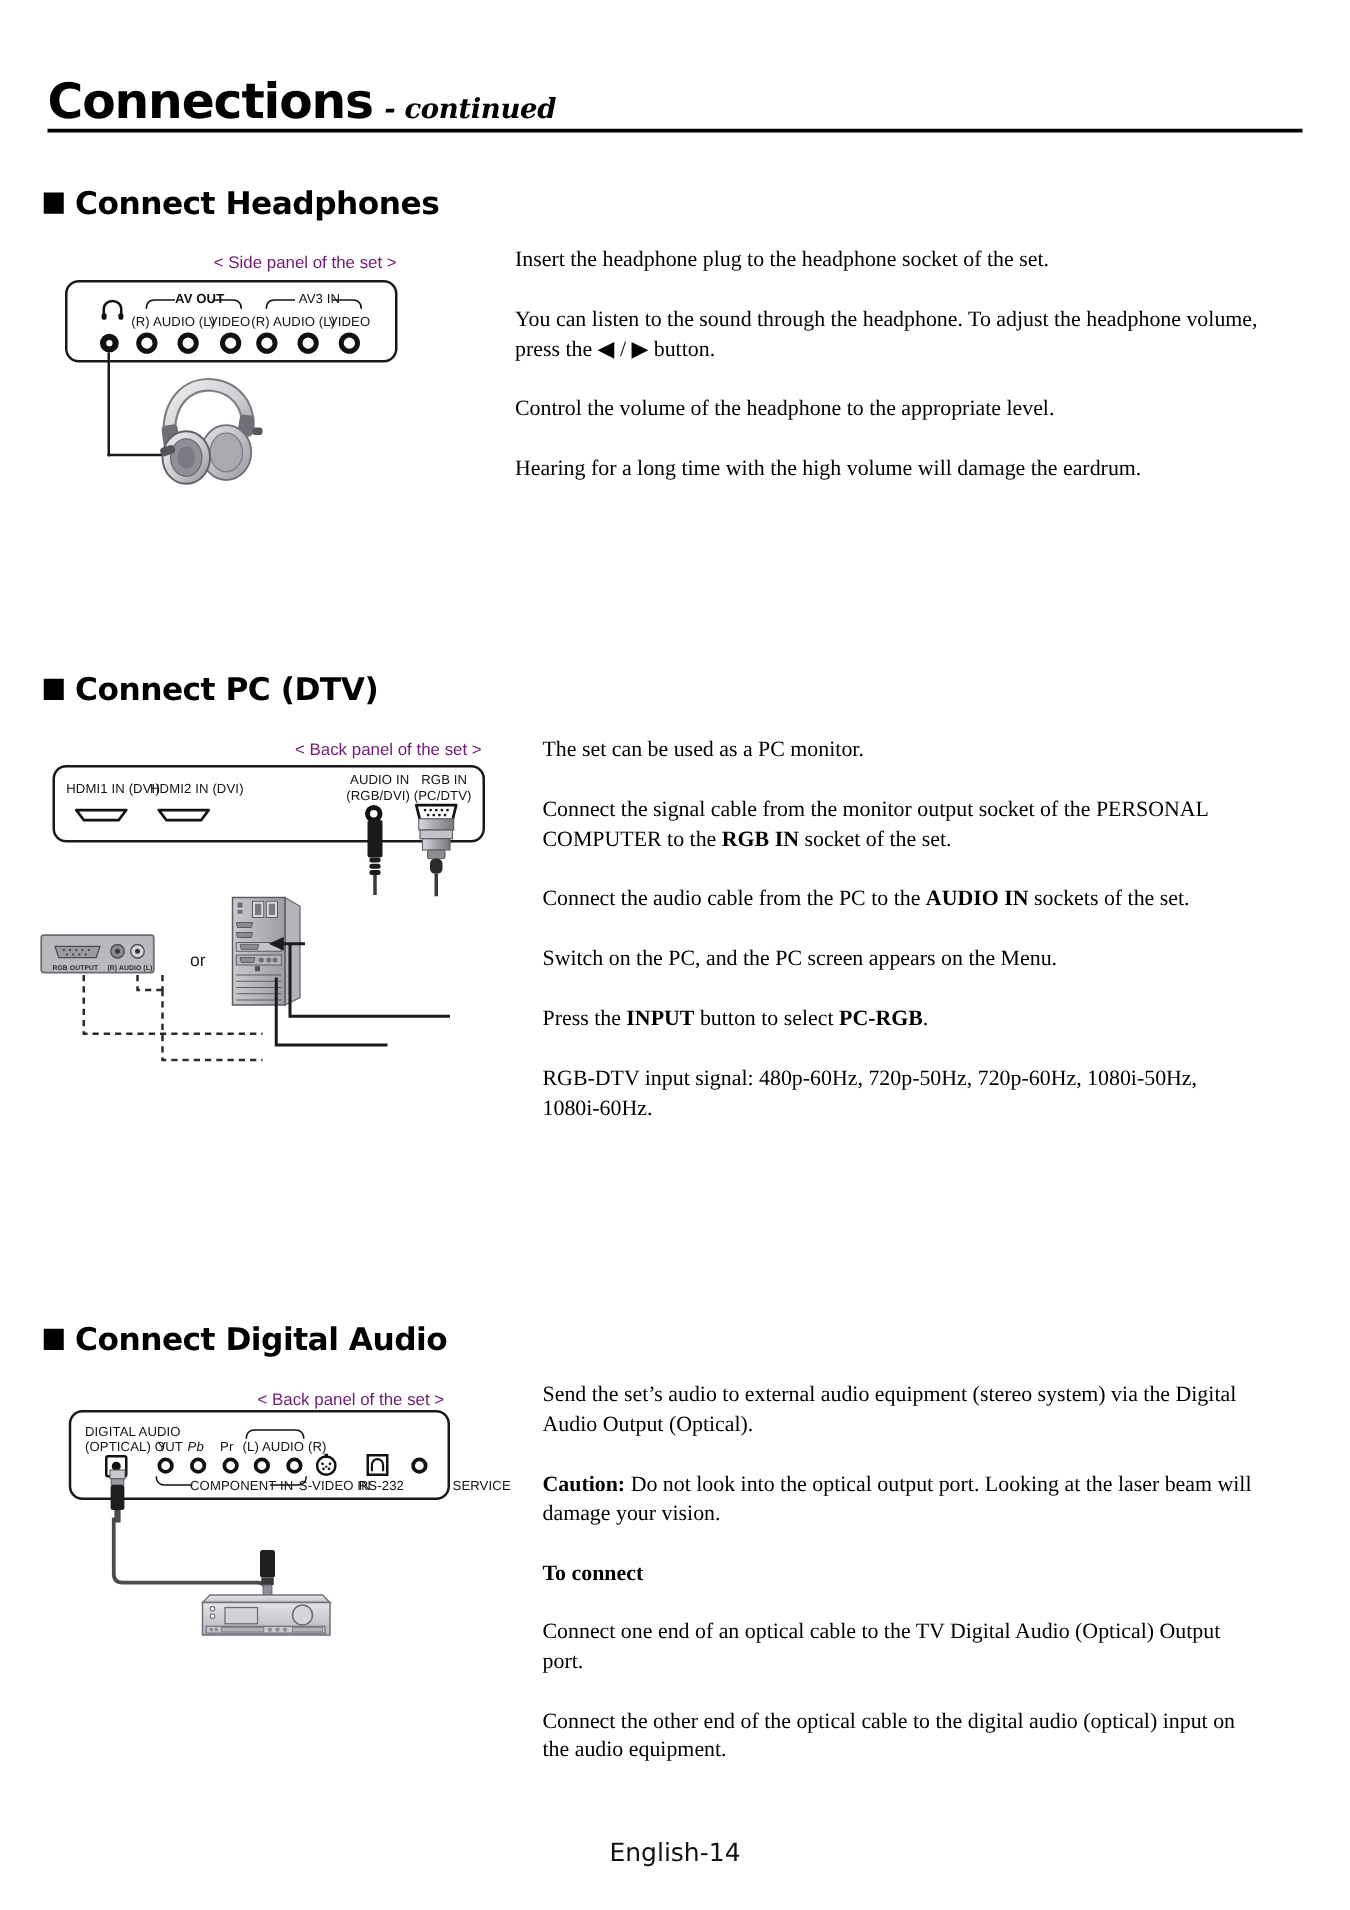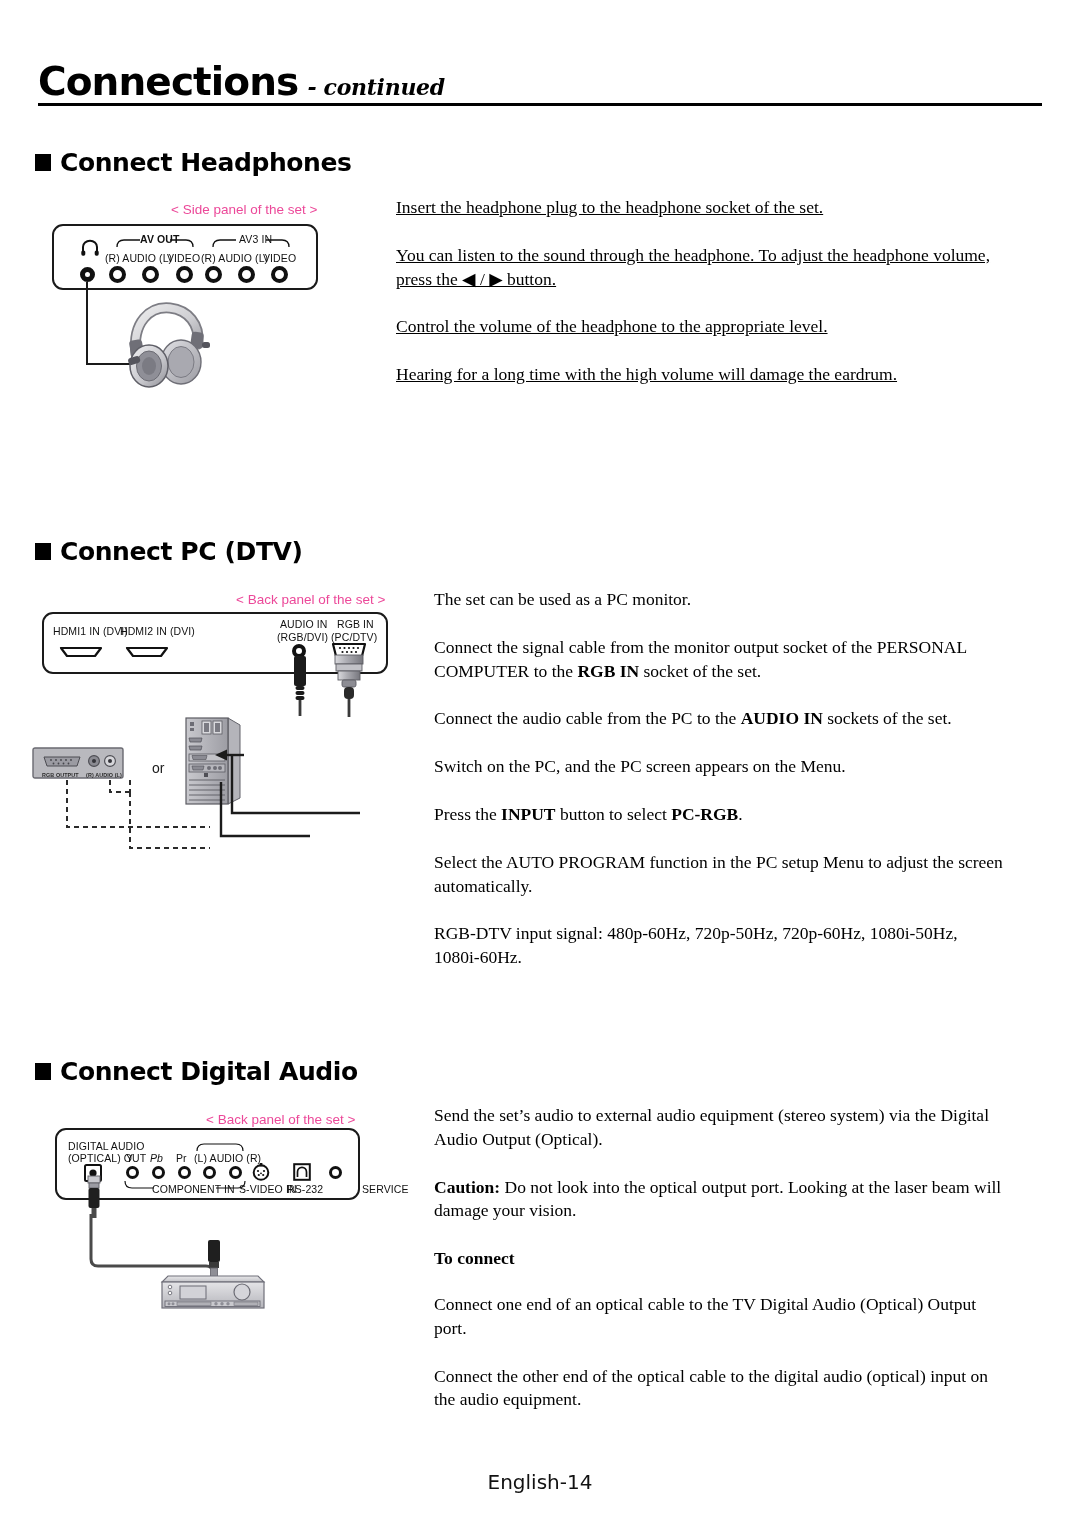--- a/index.html
+++ b/index.html
@@ -68,21 +68,21 @@
     line-height: 1.36;
     text-align: left;
   }
   .txtcol p:last-child { margin-bottom: 0; }
 
   
   .panel-caption {
     position: absolute;
     font-family: "Liberation Sans", sans-serif;
     font-size: 13.5px;
-    color: #ec4899;
+    color: #701a75;
     white-space: nowrap;
   }
   .panel-box {
     position: absolute;
     border: 2.2px solid #1a1a1a;
     border-radius: 11px;
     background: #fff;
   }
   .plabel {
     position: absolute;
@@ -203,21 +203,21 @@
 
     <ellipse cx="31" cy="66" rx="19" ry="21" fill="url(#hpCup)" stroke="#5f5f67" stroke-width="1.5"></ellipse>
     <ellipse cx="31" cy="66" rx="12.5" ry="15" fill="#8f8f97" stroke="#6b6b73" stroke-width="1"></ellipse>
     <ellipse cx="31" cy="66" rx="7" ry="9" fill="#7b7b83"></ellipse>
 
     <rect x="10" y="57" width="12" height="7" rx="3" fill="#55555d" transform="rotate(-18 16 60)"></rect>
     <rect x="84" y="42" width="8" height="6" rx="2.5" fill="#55555d"></rect>
   </svg>
 </div>
 
-<div class="txtcol" style="left:396px; top:196px; width:612px;text-decoration:underline;">
+<div class="txtcol" style="left:412px; top:196px; width:612px;">
   <p>Insert the headphone plug to the headphone socket of the set.</p>
   <p>You can listen to the sound through the headphone. To adjust the headphone volume, press the ◀ / ▶ button.</p>
   <p>Control the volume of the headphone to the appropriate level.</p>
   <p>Hearing for a long time with the high volume will damage the eardrum.</p>
 </div>
 
 <div class="sec-head" style="left:35px; top:537px;">
   <span class="bullet"></span>
   <span>Connect PC (DTV)</span>
 </div>
@@ -389,21 +389,20 @@
 </div>
 
 <div style="position:absolute; left:152px; top:760px; font-family:'Liberation Sans', sans-serif; font-size:14px; color:#1a1a1a;">or</div>
 
 <div class="txtcol" style="left:434px; top:588px; width:570px;">
   <p>The set can be used as a PC monitor.</p>
   <p>Connect the signal cable from the monitor output socket of the PERSONAL COMPUTER to the <b>RGB IN</b> socket of the set.</p>
   <p>Connect the audio cable from the PC to the <b>AUDIO IN</b> sockets of the set.</p>
   <p>Switch on the PC, and the PC screen appears on the Menu.</p>
   <p>Press the <b>INPUT</b> button to select <b>PC-RGB</b>.</p>
-  <p>Select the AUTO PROGRAM function in the PC setup Menu to adjust the screen automatically.</p>
   <p>RGB-DTV input signal: 480p-60Hz, 720p-50Hz, 720p-60Hz, 1080i-50Hz, 1080i-60Hz.</p>
 </div>
 
 <div class="sec-head" style="left:35px; top:1057px;">
   <span class="bullet"></span>
   <span>Connect Digital Audio</span>
 </div>
 
 <div class="panel-caption" style="left:206px; top:1112px;">&lt; Back panel of the set &gt;</div>
 

